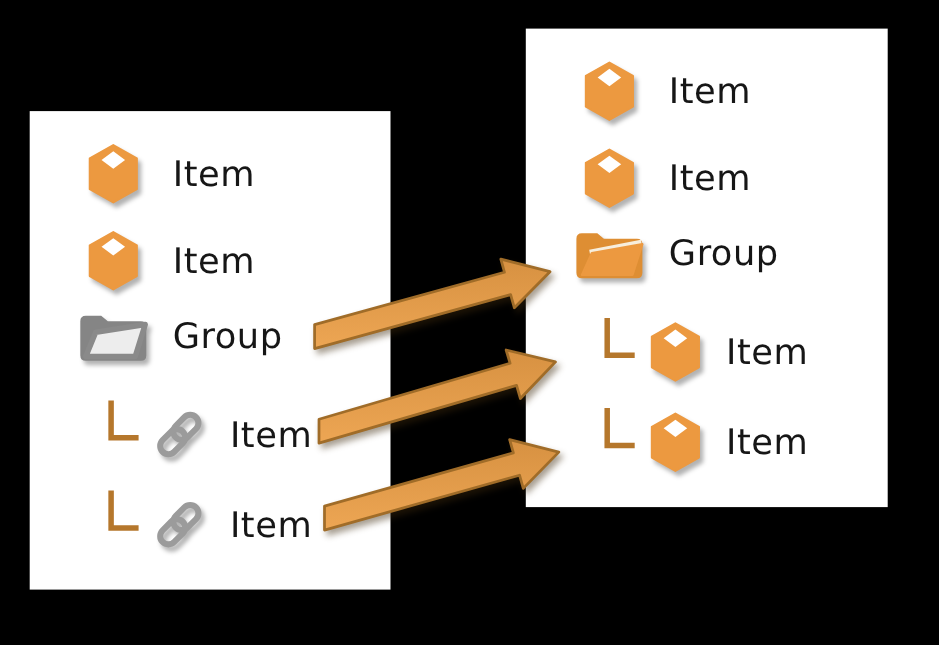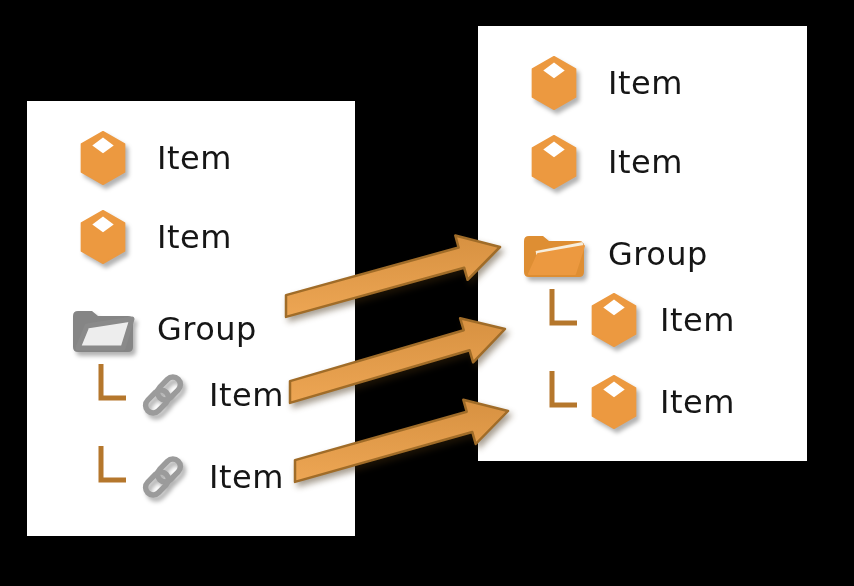--- a/index.html
+++ b/index.html
@@ -16,21 +16,21 @@
     background:#fff;
   }
   .panel-left{left:27px;top:101px;width:328px;height:435px;}
   .panel-right{left:478px;top:26px;width:329px;height:435px;}
   .tree-row{
     position:absolute;left:0;right:0;height:56px;
     display:flex;align-items:center;
   }
   .tree-row:nth-child(1){top:29px;}
   .tree-row:nth-child(2){top:108px;}
-  .tree-row:nth-child(3){top:200px;}
+  .tree-row:nth-child(3){top:176px;}
   .tree-row:nth-child(4){top:266px;}
   .tree-row:nth-child(5){top:348px;}
   .icon-box{
     width:56px;margin-left:48px;
     display:flex;align-items:center;justify-content:center;
     flex:none;
   }
   .icon-box svg{overflow:visible;filter:drop-shadow(3px 4px 2px rgba(0,0,0,0.30));}
   .tree-row.indent .icon-box{width:48px;margin-left:12px;}
   .bracket-box{

